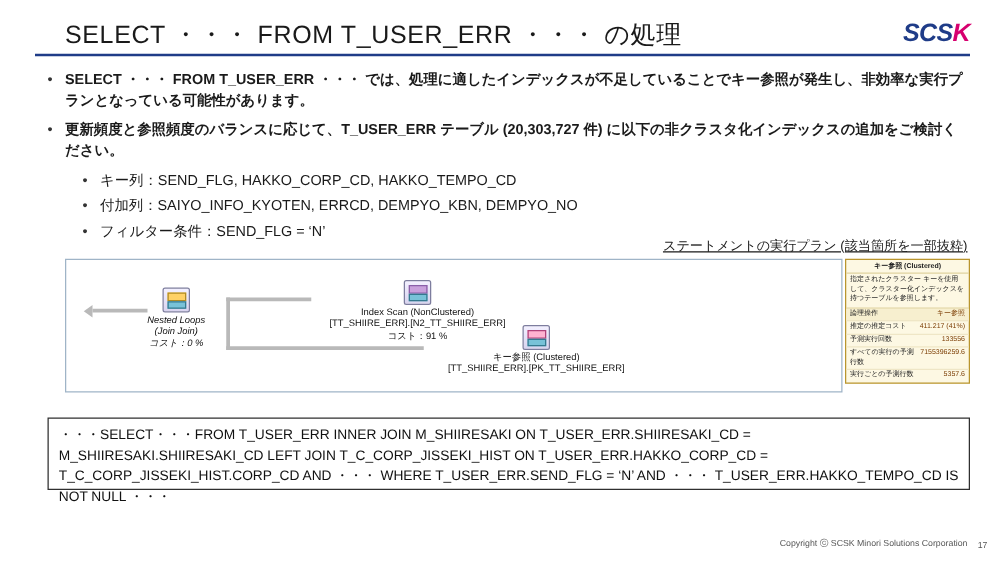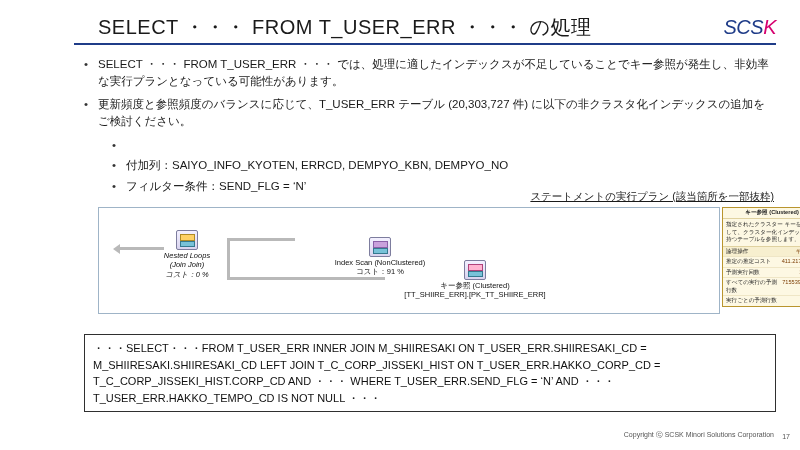--- a/index.html
+++ b/index.html
@@ -11,38 +11,37 @@
     height: 450px;
     background: #ffffff;
     font-family: "Liberation Sans", sans-serif;
     color: #1a1a1a;
     overflow: hidden;
     position: relative;
   }
   .slide {
     position: absolute;
     inset: 0;
-    margin-left: 46px;
   }
   
   .title {
     position: absolute;
     left: 52px;
     top: 14px;
     font-size: 20px;
     letter-spacing: 0.5px;
     color: #1a1a1a;
     white-space: nowrap;
   }
   .logo {
     position: absolute;
     right: 24px;
     top: 16px;
     font-size: 20px;
-    font-weight: normal;
+    font-weight: bold;
     font-style: italic;
     color: #1f3c88;
     letter-spacing: -0.5px;
   }
   .logo .accent { color: #d6006f; }
   .header-rule {
     position: absolute;
     left: 28px;
     right: 24px;
     top: 43px;
@@ -61,21 +60,21 @@
   .b1 {
     display: flex;
     margin-bottom: 7px;
   }
   .b1 .mark {
     width: 14px;
     flex: 0 0 14px;
     text-align: left;
     color: #333;
   }
-  .b1 .txt { flex: 1; }
+  .b1 .txt { flex: 1; font-weight: bold; }
   .b2 {
     display: flex;
     margin-left: 28px;
     margin-top: 4px;
     font-size: 11.5px;
   }
   .b2 .mark {
     width: 14px;
     flex: 0 0 14px;
     color: #333;
@@ -187,21 +186,21 @@
   .tip-row:last-child { border-bottom: none; }
   .tip-row .v { color: #7a3b00; }
   .tip-row.head { background: #f7efcf; }
 
   
   .stmt {
     position: absolute;
     left: 38px;
     top: 334px;
     right: 24px;
-    height: 78px;
+    height: 58px;
     border: 1px solid #2f2f2f;
     box-sizing: border-box;
     padding: 5px 8px;
     font-size: 11px;
     line-height: 1.5;
     color: #111;
     background: #fff;
   }
   
   .footer {
@@ -232,20 +231,21 @@
     <div class="b1">
       <div class="mark">•</div>
       <div class="txt">SELECT ・・・ FROM  T_USER_ERR ・・・ では、処理に適したインデックスが不足していることでキー参照が発生し、非効率な実行プランとなっている可能性があります。</div>
     </div>
     <div class="b1">
       <div class="mark">•</div>
       <div class="txt">更新頻度と参照頻度のバランスに応じて、T_USER_ERR テーブル (20,303,727 件) に以下の非クラスタ化インデックスの追加をご検討ください。</div>
     </div>
     <div class="b2">
       <div class="mark">•</div>
+      <div>キー列：SEND_FLG, HAKKO_CORP_CD, HAKKO_TEMPO_CD</div>
     </div>
     <div class="b2">
       <div class="mark">•</div>
       <div>付加列：SAIYO_INFO_KYOTEN, ERRCD, DEMPYO_KBN, DEMPYO_NO</div>
     </div>
     <div class="b2">
       <div class="mark">•</div>
       <div>フィルター条件：SEND_FLG = ‘N’</div>
     </div>
   </div>
@@ -262,23 +262,24 @@
       <div class="vline" style="left:128px; top:30px; height:42px;"></div>
       <div class="arrow-line" style="left:128px; top:69px; width:158px;"></div>
 
       <div class="node" style="left:48px; top:22px; width:80px;font-style:italic;">
         <div class="icon-box loops"></div>
         <div>Nested Loops</div>
         <div>(Join Join)</div>
         <div>コスト：0 %</div>
       </div>
 
-      <div class="node" style="left:196px; top:29px; width:170px;">
+      <div class="node" style="left:196px; top:16px; width:170px;">
         <div class="icon-box"></div>
         <div>Index Scan  (NonClustered)</div>
+        <div>[TT_SHIIRE_ERR].[N2_TT_SHIIRE_ERR]</div>
         <div>コスト：91 %</div>
       </div>
 
       <div class="node" style="left:286px; top:52px; width:180px;">
         <div class="icon-box key"></div>
         <div>キー参照 (Clustered)</div>
         <div>[TT_SHIIRE_ERR].[PK_TT_SHIIRE_ERR]</div>
       </div>
     </div>
   </div>

